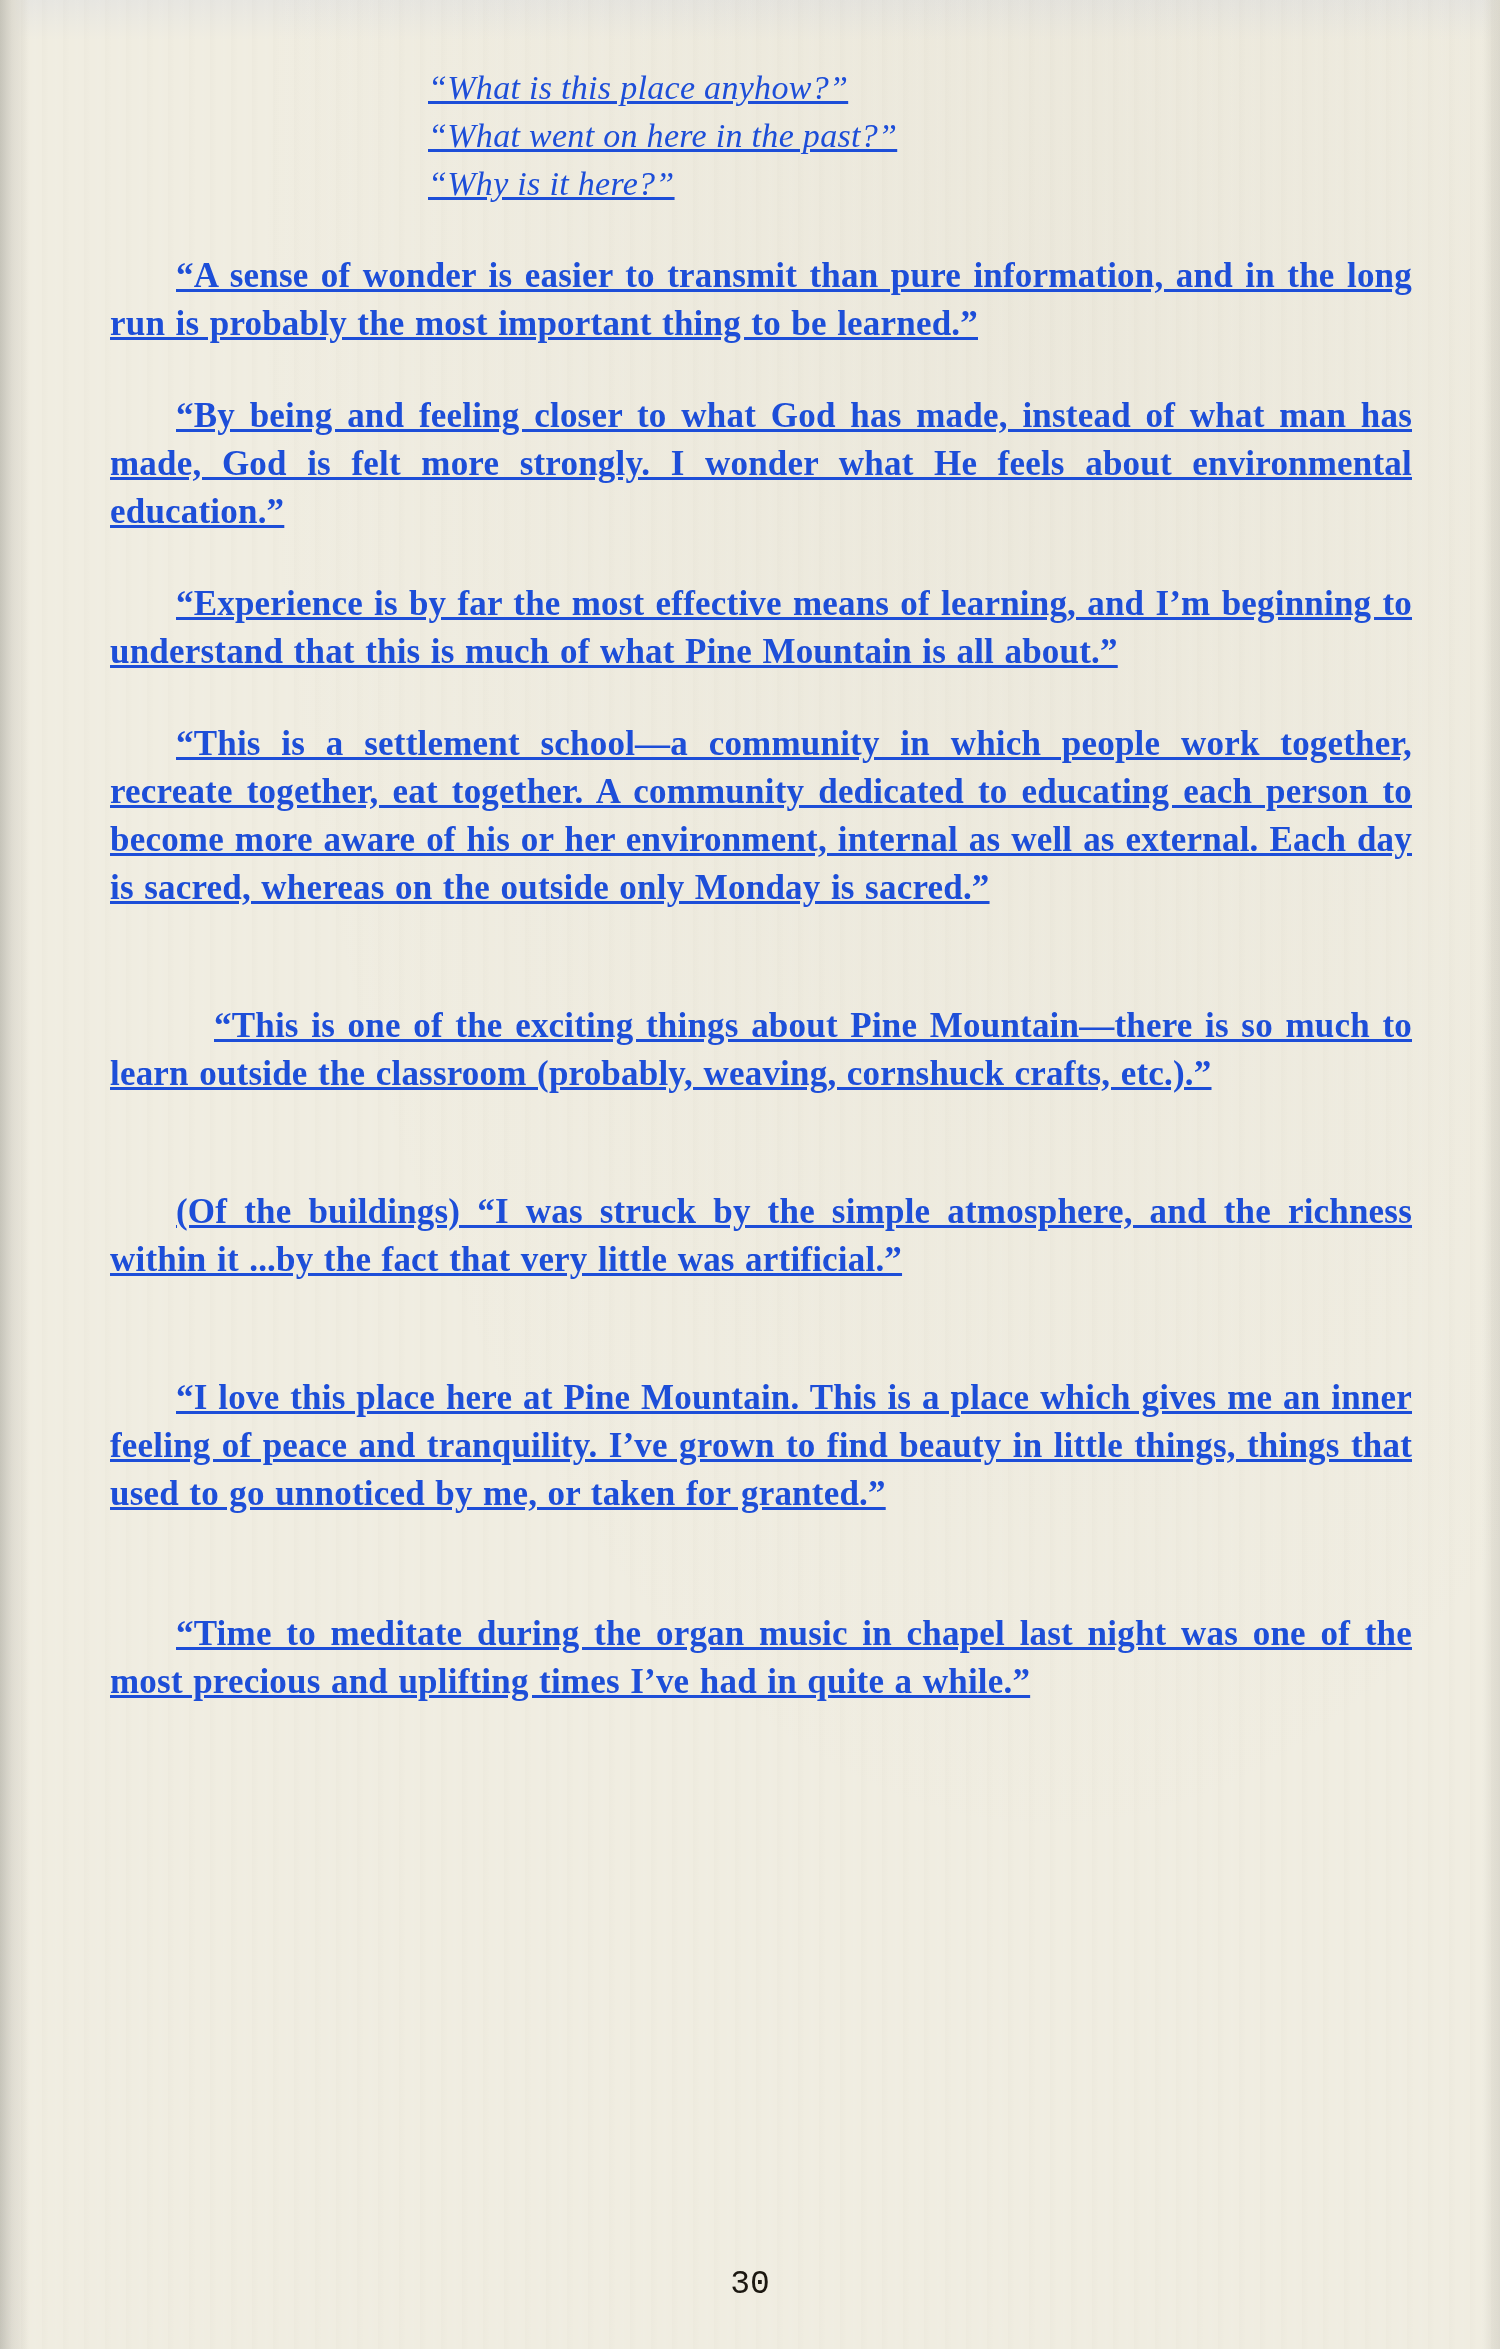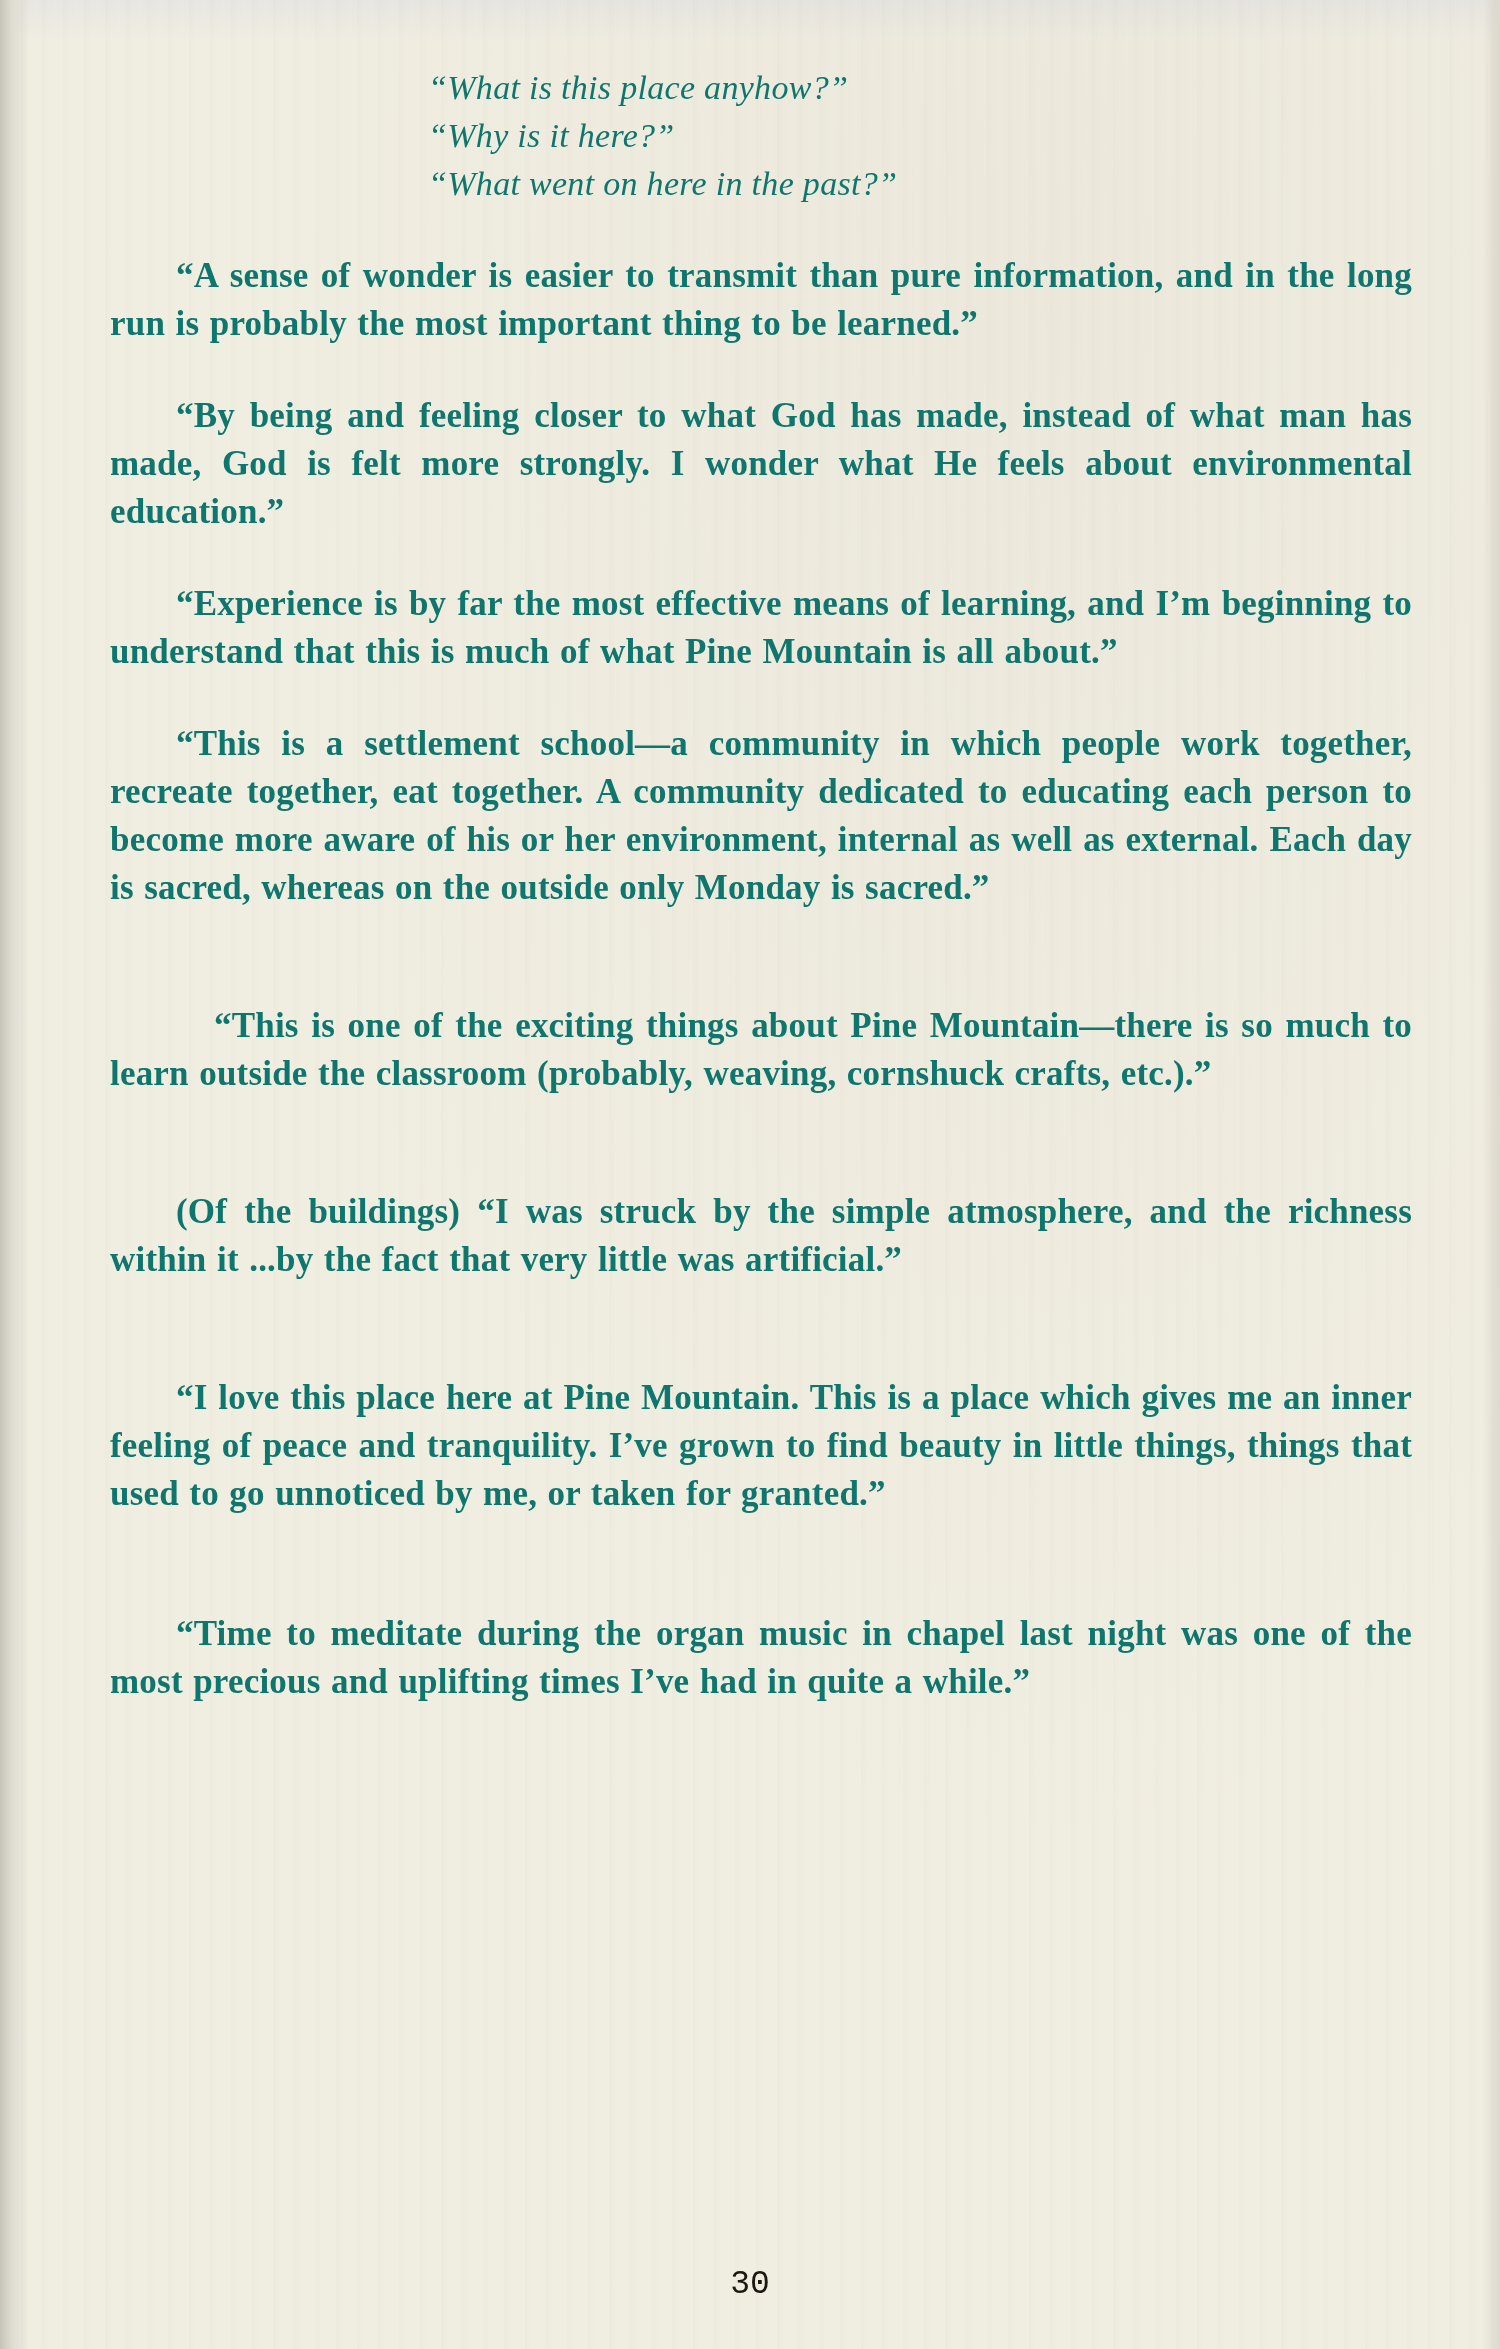--- a/index.html
+++ b/index.html
@@ -48,21 +48,22 @@
         rgba(120,110,90,0.0) 21px),
       radial-gradient(ellipse at 70% 12%, rgba(150,140,115,0.05), rgba(0,0,0,0) 55%);
     pointer-events: none;
   }
 
   .page-content {
     position: absolute;
     left: 110px;
     right: 88px;
     top: 64px;
-    color: #0f766e;
+    color: #1d4ed8;
+    text-decoration: underline;
   }
 
   .epigraph {
     margin-left: 318px;
   }
   .epigraph p {
     margin: 0;
     font-style: italic;
     font-weight: 400;
     font-size: 34px;
@@ -110,22 +111,22 @@
 
 <div class="scan-top-band"></div>
 <div class="scan-left-band"></div>
 <div class="scan-right-band"></div>
 <div class="paper-texture"></div>
 
 <div class="page-content">
 
   <div class="epigraph">
     <p>“What is this place anyhow?”</p>
+    <p>“What went on here in the past?”</p>
     <p>“Why is it here?”</p>
-    <p>“What went on here in the past?”</p>
   </div>
 
   <p class="body">“A sense of wonder is easier to transmit than pure information, and in the long run is probably the most important thing to be learned.”</p>
   <p class="body">“By being and feeling closer to what God has made, instead of what man has made, God is felt more strongly. I wonder what He feels about environmental education.”</p>
   <p class="body">“Experience is by far the most effective means of learning, and I’m beginning to understand that this is much of what Pine Mountain is all about.”</p>
   <p class="body">“This is a settlement school—a community in which people work together, recreate together, eat together. A community dedicated to educating each person to become more aware of his or her environment, internal as well as external. Each day is sacred, whereas on the outside only Monday is sacred.”</p>
   <p class="body gap-lg indent-lg">“This is one of the exciting things about Pine Mountain—there is so much to learn outside the classroom (probably, weaving, cornshuck crafts, etc.).”</p>
   <p class="body gap-lg">(Of the buildings) “I was struck by the simple atmosphere, and the richness within it ...by the fact that very little was artificial.”</p>
   <p class="body gap-lg">“I love this place here at Pine Mountain. This is a place which gives me an inner feeling of peace and tranquility. I’ve grown to find beauty in little things, things that used to go unnoticed by me, or taken for granted.”</p>
   <p class="body gap-md">“Time to meditate during the organ music in chapel last night was one of the most precious and uplifting times I’ve had in quite a while.”</p>

